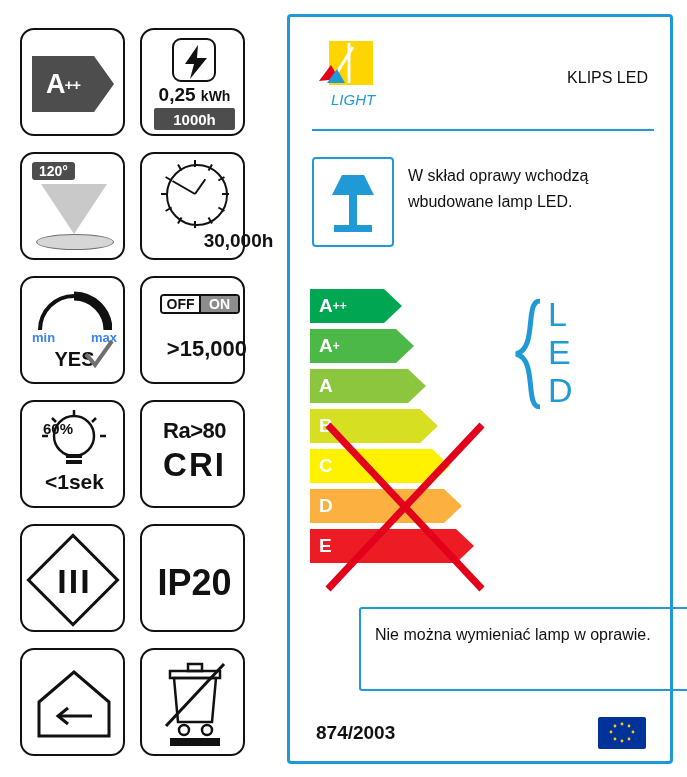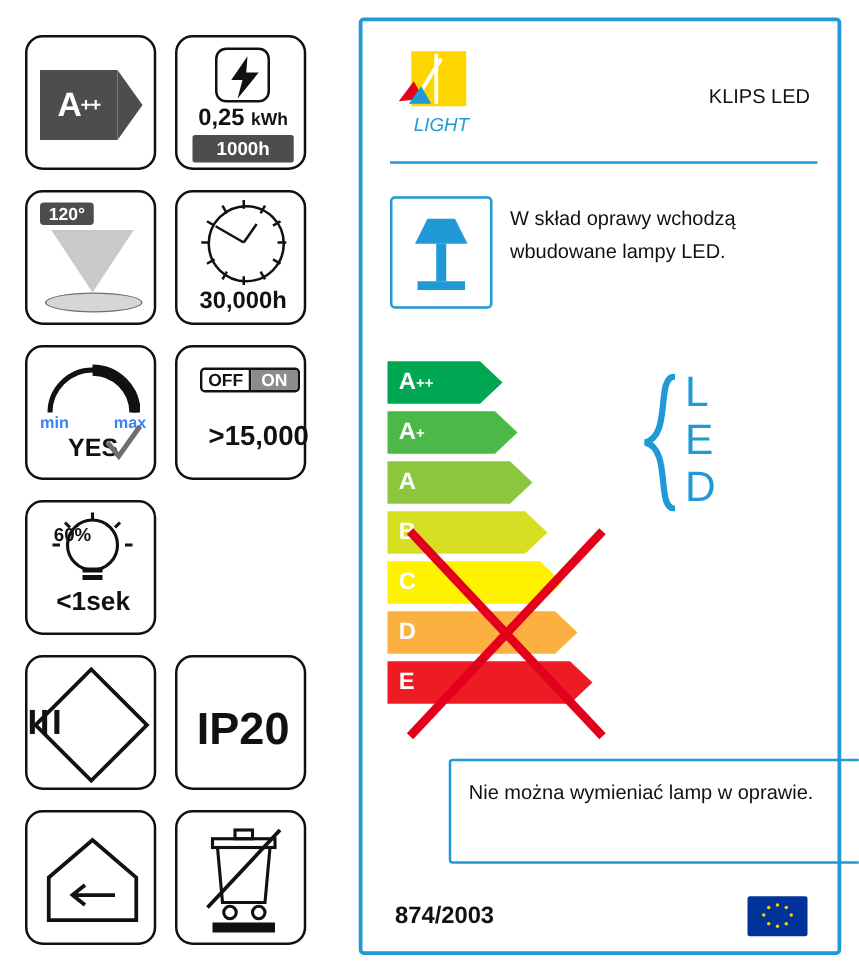--- a/index.html
+++ b/index.html
@@ -30,21 +30,21 @@
   .beam-badge{position:absolute;left:10px;top:8px;background:#4d4d4d;color:#fff;font-size:14px;font-weight:bold;padding:1px 7px;border-radius:3px;}
   .beam-cone{position:absolute;left:19px;top:30px;width:0;height:0;border-left:33px solid transparent;border-right:33px solid transparent;border-bottom:50px solid #c9c9c9;transform:rotate(180deg);}
   .beam-floor{position:absolute;left:14px;top:80px;width:76px;height:14px;border-radius:50%;background:#d6d6d6;border:1px solid #6f6f6f;}
 
   
   .clock-wrap{position:absolute;left:14px;top:6px;width:78px;height:68px;}
   .clock-face{position:absolute;left:10px;top:4px;width:58px;height:58px;border:2px solid #111;border-radius:50%;background:#fff;}
   .ray{position:absolute;left:38px;top:0px;width:2px;height:7px;background:#111;transform-origin:1px 34px;}
   .hand-h{position:absolute;left:38px;top:16px;width:2px;height:18px;background:#111;transform-origin:bottom center;transform:rotate(35deg);}
   .hand-m{position:absolute;left:38px;top:8px;width:2px;height:26px;background:#111;transform-origin:bottom center;transform:rotate(-60deg);}
-  .hours-txt{position:absolute;left:0;top:76px;width:105px;text-align:center;font-size:19px;font-weight:bold;color:#111;}
+  .hours-txt{position:absolute;left:0;top:76px;width:105px;text-align:center;font-size:19px;font-weight:bold;color:#111;padding-left:44px;}
 
   
   .dim-arc{position:absolute;left:14px;top:12px;width:76px;height:42px;}
   .dim-minmax{position:absolute;left:0;top:52px;width:105px;display:flex;justify-content:space-between;padding:0 10px;box-sizing:border-box;font-size:13px;font-weight:bold;color:#3b82f6;}
   .dim-yes{position:absolute;left:0;top:70px;width:105px;text-align:center;font-size:20px;font-weight:bold;color:#111;}
   .dim-check{position:absolute;left:62px;top:62px;}
 
   
   .sw{position:absolute;left:18px;top:16px;width:80px;height:20px;border:2px solid #111;border-radius:4px;box-sizing:border-box;display:flex;overflow:hidden;}
   .sw .off{flex:1;background:#fff;color:#111;font-size:14px;font-weight:bold;display:flex;align-items:center;justify-content:center;border-right:2px solid #111;}
@@ -55,21 +55,21 @@
   .bulb-wrap{position:absolute;left:16px;top:6px;width:72px;height:62px;}
   .bulb-pct{position:absolute;left:21px;top:18px;font-size:15px;font-weight:bold;color:#111;}
   .sek{position:absolute;left:0;top:68px;width:105px;text-align:center;font-size:21px;font-weight:bold;color:#111;}
 
   
   .ra{position:absolute;left:0;top:16px;width:105px;text-align:center;font-size:22px;font-weight:bold;color:#111;letter-spacing:-.5px;}
   .cri{position:absolute;left:0;top:44px;width:105px;text-align:center;font-size:33px;font-weight:bold;color:#111;letter-spacing:2px;}
 
   
   .diamond{position:absolute;left:18px;top:21px;width:66px;height:66px;border:3px solid #111;transform:rotate(45deg);box-sizing:border-box;}
-  .iii{position:absolute;left:0;top:36px;width:105px;font-size:28px;font-weight:bold;color:#111;letter-spacing:2px;}
+  .iii{position:absolute;left:0;top:36px;width:105px;text-align:center;font-size:34px;font-weight:bold;color:#111;letter-spacing:2px;}
 
   
   .ip20{position:absolute;left:0;top:36px;width:105px;text-align:center;font-size:36px;font-weight:bold;color:#111;}
 
   
   .house{position:absolute;left:12px;top:16px;}
 
   
   .weee{position:absolute;left:18px;top:10px;}
 
@@ -188,20 +188,24 @@
         <line x1="14" y1="10" x2="18" y2="14"></line>
         <line x1="58" y1="10" x2="54" y2="14"></line>
         <line x1="4" y1="28" x2="10" y2="28"></line>
         <line x1="68" y1="28" x2="62" y2="28"></line>
       </g>
     </svg>
     <div class="bulb-pct">60%</div>
     <div class="sek">&lt;1sek</div>
   </div>
 
+  <div class="icon-cell col-b r3">
+    <div class="ra">Ra&gt;80</div>
+    <div class="cri">CRI</div>
+  </div>
 
   <div class="icon-cell col-a r4">
     <div class="diamond"></div>
     <div class="iii">III</div>
   </div>
 
   <div class="icon-cell col-b r4">
     <div class="ip20">IP20</div>
   </div>
 
@@ -240,21 +244,21 @@
   <div class="brand">KLIPS LED</div>
   <div class="hr-top"></div>
 
   <div class="lamp-box">
     <svg width="78" height="86" viewBox="0 0 78 86">
       <path d="M18,36 L60,36 L50,16 L28,16 Z" fill="#1f9ad6"></path>
       <rect x="35" y="36" width="8" height="30" fill="#1f9ad6"></rect>
       <rect x="20" y="66" width="38" height="7" fill="#1f9ad6"></rect>
     </svg>
   </div>
-  <div class="note-1">W skład oprawy wchodzą wbudowane lampy LED.</div>
+  <div class="note-1">W skład oprawy wchodzą wbudowane lamp LED.</div>
 
   <div id="scale">
     <div class="bar">
       <div class="rect" style="width:74px;background:#00a651;">
           <span>A</span>
           <sup>++</sup>
         </div>
       <div class="point" style="border-left:18px solid #00a651;"></div>
     </div>
     <div class="bar">

